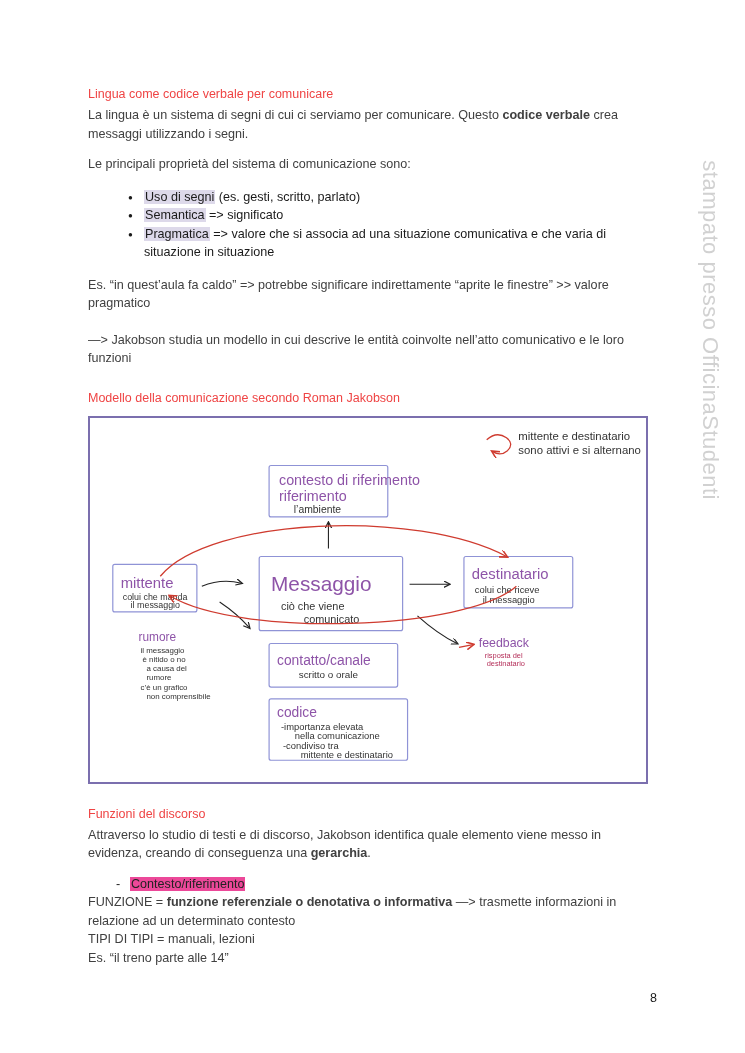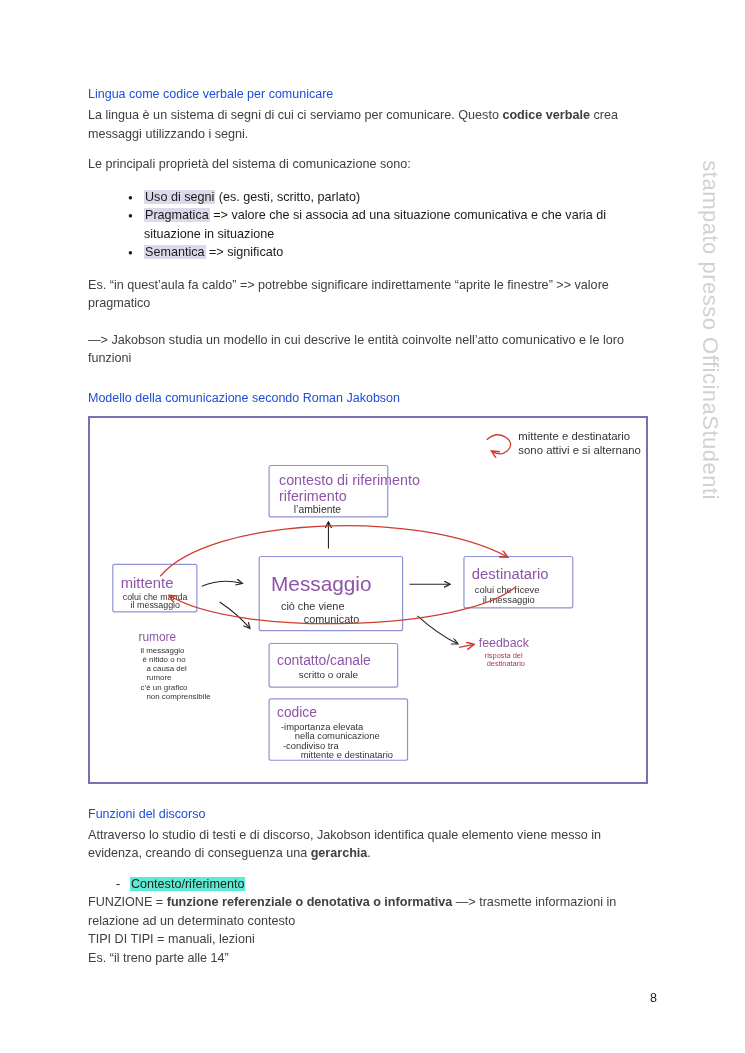--- a/index.html
+++ b/index.html
@@ -19,21 +19,21 @@
     background: #ffffff;
     overflow: hidden;
   }
   .content {
     position: absolute;
     left: 88px;
     top: 86px;
     width: 560px;
   }
   .heading-blue {
-    color: #1d4ed8;
+    color: #ef4444;
     font-size: 12.5px;
     line-height: 17px;
     margin: 0 0 3px 0;
     font-weight: 400;
   }
   p.body-text {
     font-size: 12.6px;
     line-height: 18.5px;
     margin: 0;
     color: #404040;
@@ -61,21 +61,21 @@
     top: 0;
     font-size: 8px;
     line-height: 19px;
     color: #1a1a1a;
   }
   .hl {
     background: #ddd9ea;
     padding: 0 1px;
   }
   .hl-strong {
-    background: #5eead4;
+    background: #ec4899;
     padding: 0 1px;
   }
   ul.dash {
     margin: 0;
     padding: 0 0 0 26px;
     list-style: none;
   }
   ul.dash li {
     font-size: 12.6px;
     line-height: 18.5px;
@@ -140,22 +140,22 @@
     <div class="heading-blue">Lingua come codice verbale per comunicare</div>
 
     <p class="body-text"><span>La lingua è un sistema di segni di cui ci serviamo per comunicare. Questo </span><b>codice verbale</b><span> crea messaggi utilizzando i segni.</span></p>
 
     <div class="spacer-sm"></div>
 
     <p class="body-text">Le principali proprietà del sistema di comunicazione sono:</p>
 
     <ul class="props">
       <li><span class="hl">Uso di segni</span><span> (es. gesti, scritto, parlato)</span></li>
+      <li><span class="hl">Semantica</span><span> =&gt; significato</span></li>
       <li><span class="hl">Pragmatica</span><span> =&gt; valore che si associa ad una situazione comunicativa e che varia di situazione in situazione</span></li>
-      <li><span class="hl">Semantica</span><span> =&gt; significato</span></li>
     </ul>
 
     <p class="body-text">Es. “in quest’aula fa caldo” =&gt; potrebbe significare indirettamente “aprite le finestre” &gt;&gt; valore pragmatico</p>
 
     <div class="spacer-md"></div>
 
     <p class="body-text">—&gt; Jakobson studia un modello in cui descrive le entità coinvolte nell’atto comunicativo e le loro funzioni</p>
 
     <div class="spacer-lg"></div>
 

